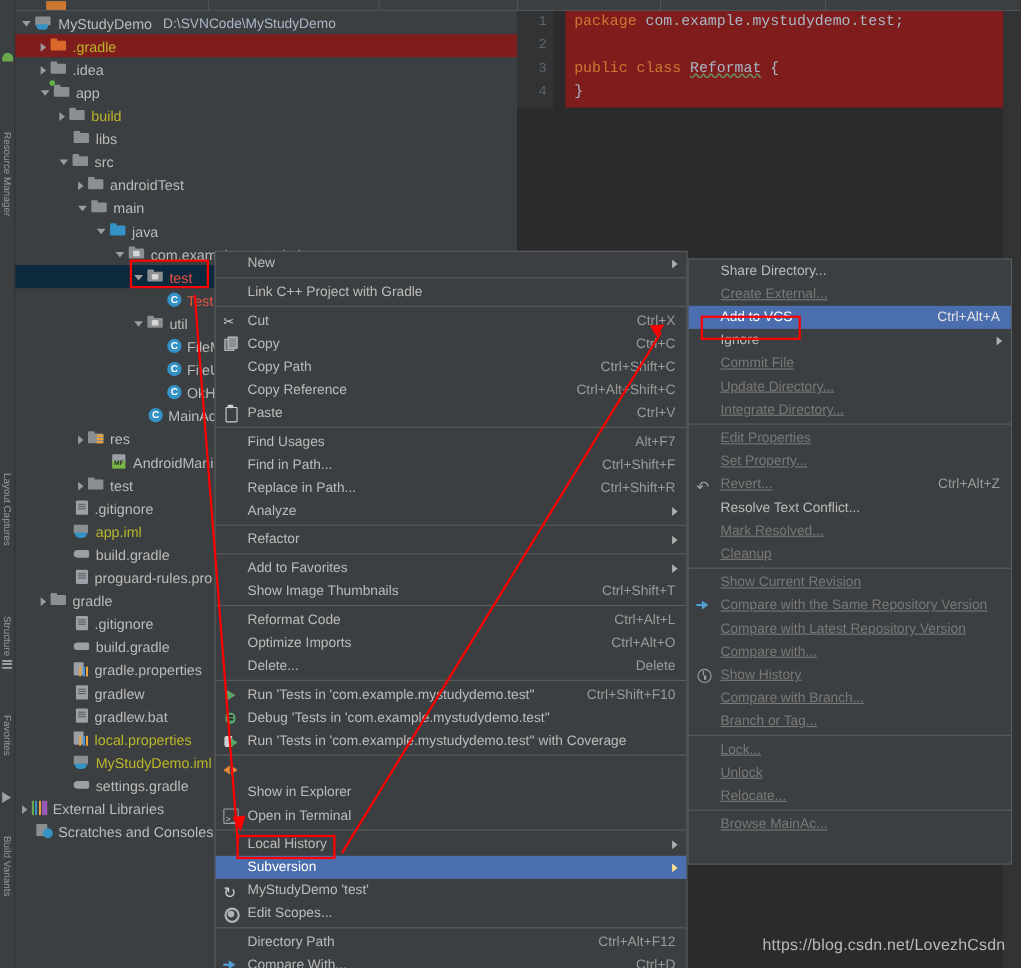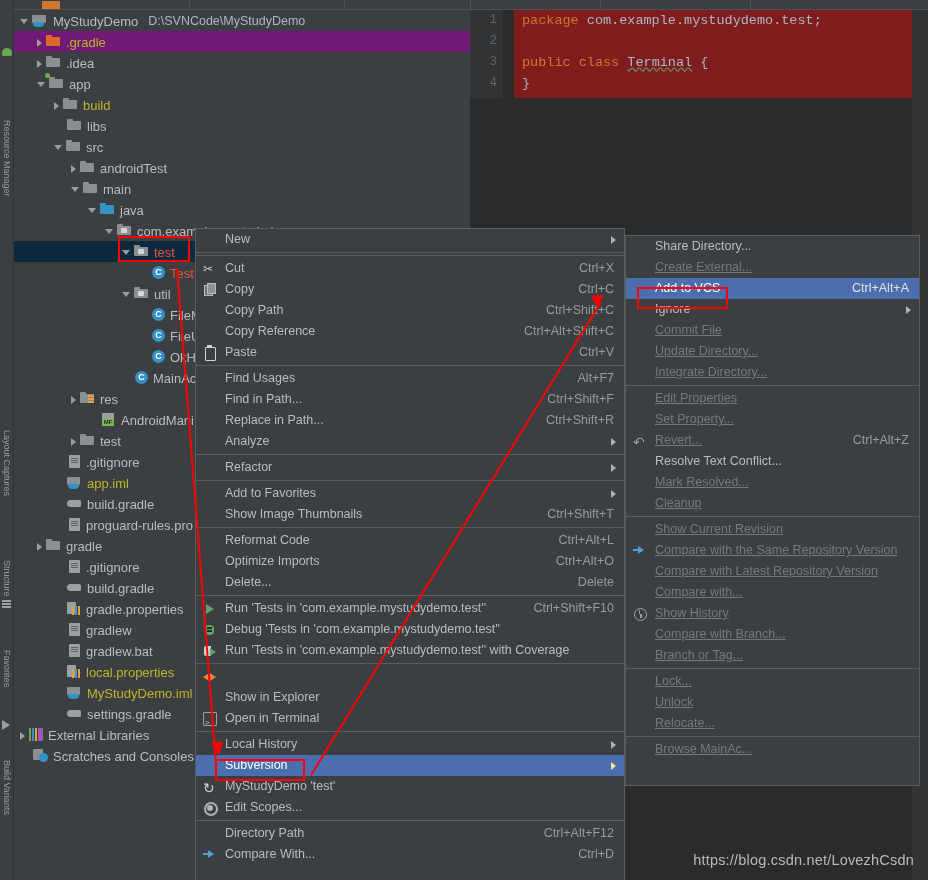--- a/index.html
+++ b/index.html
@@ -35,21 +35,21 @@
   }
   .tabstub .orange { position:absolute; left:28px; top:1px; width:18px; height:8px; background:#cc7832; }
   .tabstub .gl { position:absolute; top:1px; width:1px; height:8px; background:#555; }
 
   .tree { position: absolute; left: 0; top: 10px; width: 456px; }
   .row {
     position: relative; height: 21px; line-height: 21px;
     font-size: 13px; color: #bbbbbb; white-space: nowrap;
     padding-left: 0; cursor: default;
   }
-  .row.gradle-hl { background: #701a75; }
+  .row.gradle-hl { background: #7f1d1d; }
   .row.sel { background: #0d293e; }
   .row .arrow {
     display:inline-block; width:0; height:0; vertical-align: middle;
     border-left: 5px solid #9b9b9b; border-top: 4px solid transparent;
     border-bottom: 4px solid transparent; margin-right: 4px;
   }
   .row .arrow.down {
     border-left: 4px solid transparent; border-right: 4px solid transparent;
     border-top: 5px solid #9b9b9b; border-bottom: 0;
   }
@@ -252,31 +252,32 @@
     <div class="gutter" id="gutter">
         <div class="gutterline">1</div>
         <div class="gutterline">2</div>
         <div class="gutterline">3</div>
         <div class="gutterline">4</div>
         <div class="gutterline">5</div>
       </div>
     <div class="codearea" id="codearea">
         <div class="codeline"><span class="kw">package </span><span class="pl">com.example.mystudydemo.test;</span></div>
         <div class="codeline">&nbsp;</div>
-        <div class="codeline"><span class="kw">public </span><span class="kw">class </span><span class="cn-wavy">Terminal</span><span class="pl"> {</span></div>
+        <div class="codeline"><span class="kw">public </span><span class="kw">class </span><span class="cn-wavy">Reformat</span><span class="pl"> {</span></div>
         <div class="codeline"><span class="pl">}</span></div>
         <div class="codeline">&nbsp;</div>
       </div>
     <div class="editor-bottom"></div>
     <div class="edge-strip"></div>
   </div>
 
   <div class="menu" id="ctxmenu">
       <div class="mi"><span>New</span><span class="sub"></span></div>
       <div class="msep"></div>
+      <div class="mi"><span>Link C++ Project with Gradle</span></div>
       <div class="msep"></div>
       <div class="mi"><span class="mico">
           <span class="ic-scissors"></span>
         </span><span>Cut</span><span class="acc">Ctrl+X</span></div>
       <div class="mi"><span class="mico">
           <span class="ic-copy"></span>
         </span><span>Copy</span><span class="acc">Ctrl+C</span></div>
       <div class="mi"><span>Copy Path</span><span class="acc">Ctrl+Shift+C</span></div>
       <div class="mi"><span>Copy Reference</span><span class="acc">Ctrl+Alt+Shift+C</span></div>
       <div class="mi"><span class="mico">

